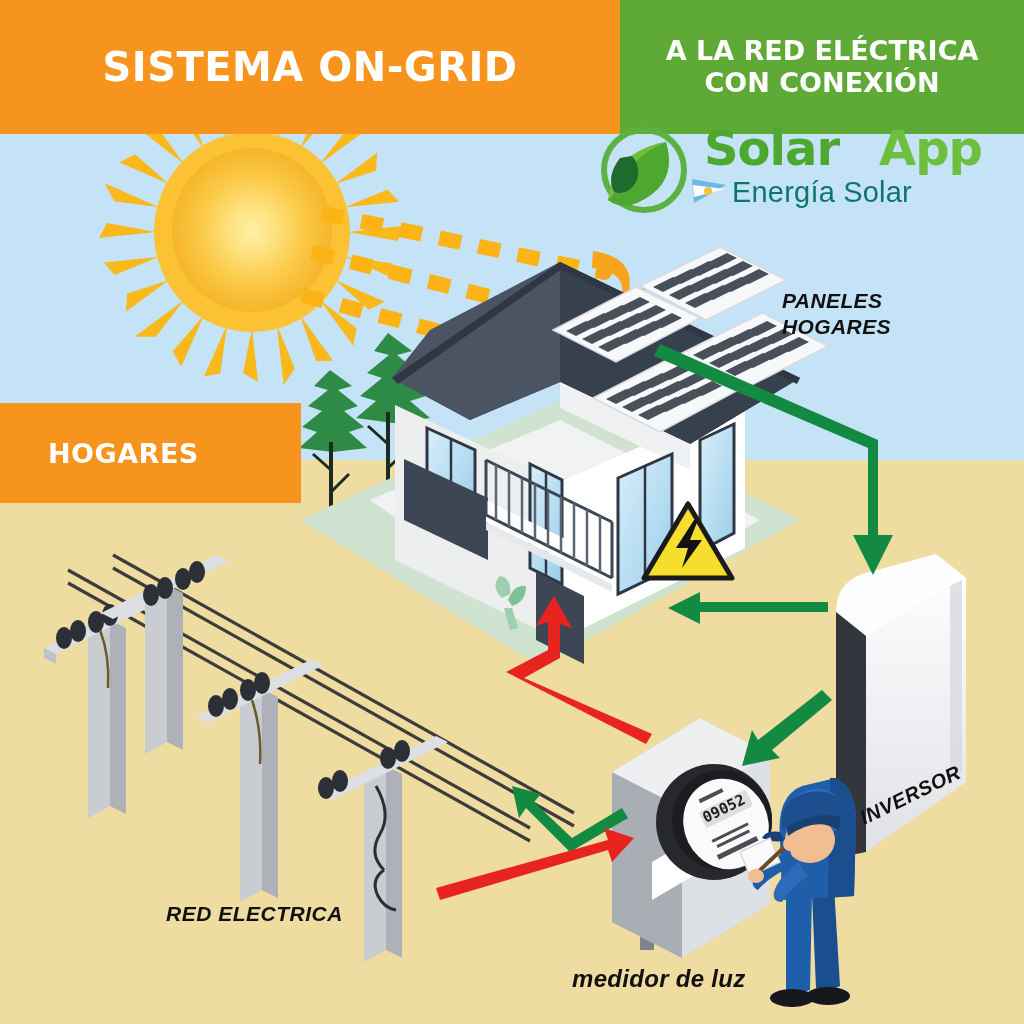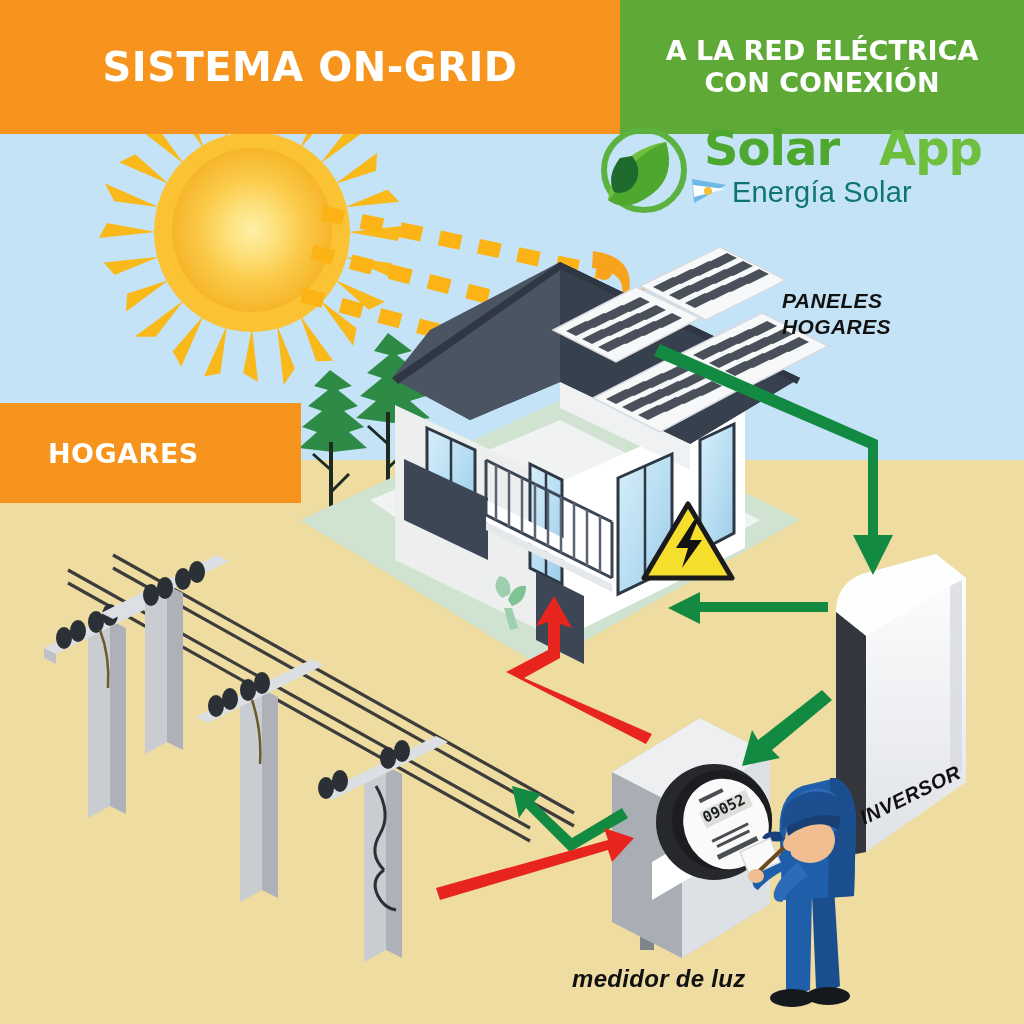--- a/index.html
+++ b/index.html
@@ -504,15 +504,16 @@
       <circle cx="16" cy="15" r="4" fill="#F4C13C"></circle>
     </svg>
     <div class="sub">Energía Solar</div>
   </div>
 
   <div class="lbl" id="lbl-paneles">
     <div>PANELES</div>
     <div>HOGARES</div>
   </div>
   <div class="lbl" id="lbl-inversor">INVERSOR</div>
+  <div class="lbl" id="lbl-red">RED ELECTRICA</div>
   <div class="lbl" id="lbl-medidor">medidor de luz</div>
 
 </div>
 
 </body></html>

